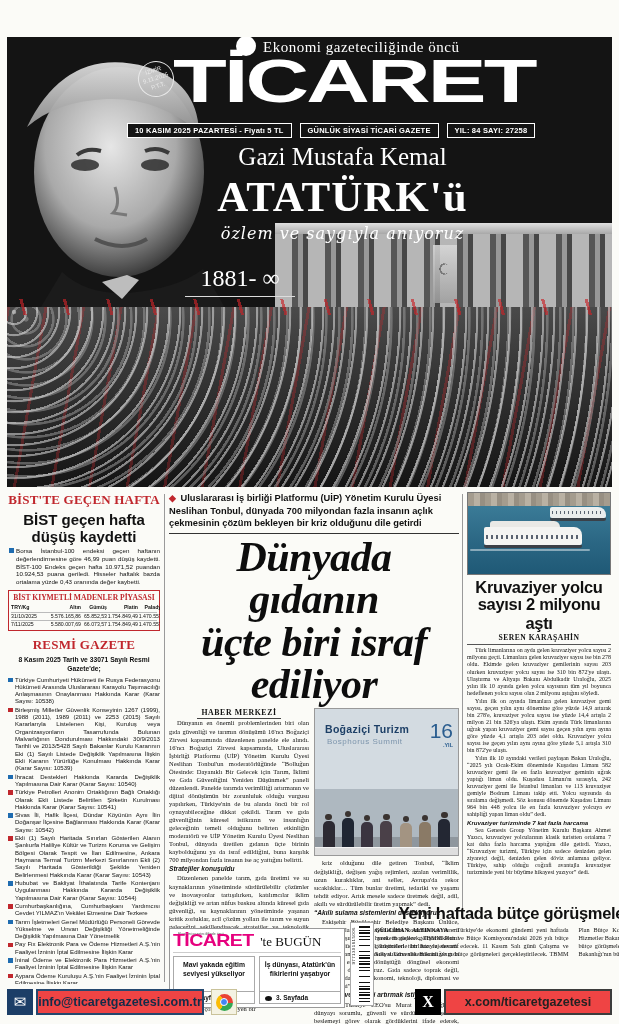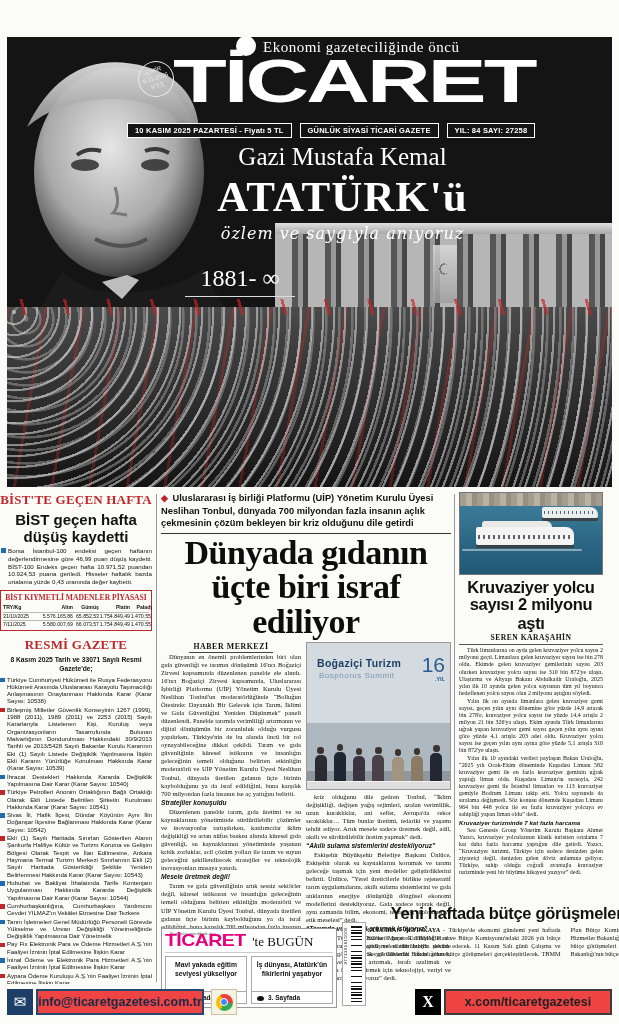--- a/index.html
+++ b/index.html
@@ -34,21 +34,21 @@
     background-color:#262626;
     background-image:
       repeating-radial-gradient(circle at 7px 5px, rgba(225,225,225,.55) 0 1.8px, rgba(40,40,40,0) 2.6px 11px),
       repeating-radial-gradient(circle at 19px 12px, rgba(160,160,160,.5) 0 2.2px, rgba(0,0,0,0) 3px 13px),
       repeating-linear-gradient(100deg, rgba(195,40,45,.33) 0 3px, transparent 3px 37px),
       linear-gradient(#4a4a4a,#141414);}
   .crowd::before{content:"";position:absolute;left:0;top:-8px;width:100%;height:16px;
     background:repeating-linear-gradient(75deg, transparent 0 16px, rgba(200,35,40,.65) 16px 19px, transparent 19px 42px);}
 
   
-  .content{position:absolute;left:0;top:492px;width:603px;height:492px;}
+  .content{position:absolute;left:8px;top:492px;width:603px;height:492px;}
   .content .vr1{position:absolute;left:156px;top:2px;width:1px;height:488px;background:#9a9a9a;}
   .content .vr2{position:absolute;left:454px;top:2px;width:1px;height:420px;background:#9a9a9a;}
 
   
   .colL{position:absolute;left:0;top:0;width:152px;height:492px;overflow:hidden;}
   .redhead{color:#c0272d;font-family:"Liberation Serif",serif;font-weight:bold;font-size:13px;text-align:center;letter-spacing:.2px;}
   .bist-sub{font-weight:bold;font-size:15px;text-align:center;margin:3px 0 2px;}
   .bist-body{font-size:6.2px;line-height:1.25;text-align:justify;position:relative;padding-left:8px;}
   .b-blue{background:#1f6cb0;} .b-red{background:#c0272d;}
   .bist-body .lead-sq{position:absolute;left:1px;top:1px;width:4.5px;height:4.5px;background:#1f6cb0;}
@@ -61,21 +61,21 @@
   .rg-title{margin-top:6px;}
   .rg-sub{font-weight:bold;font-size:6.7px;text-align:center;margin:3px 2px;line-height:1.3;}
   .rg-item{position:relative;padding-left:7px;font-size:6.05px;line-height:1.21;text-align:justify;margin-bottom:1px;}
   .rg-item .blt{position:absolute;left:0;top:1.2px;width:4.5px;height:4.5px;}
 
   
   .colC{position:absolute;left:161px;top:0;width:290px;height:492px;}
   .lead{font-size:9.3px;font-weight:bold;line-height:1.3;text-align:left;}
   .lead .dia{color:#c0272d;font-size:9px;margin-right:2px;}
   .lead-rule{height:1px;background:#333;margin:4px 0 2px;}
-  .headline{font-family:"Liberation Serif",serif;font-weight:bold;font-size:34px;line-height:1.01;text-align:center;letter-spacing:-.5px;color:#0d0d0d;}
+  .headline{font-family:"Liberation Serif",serif;font-weight:bold;font-size:42px;line-height:1.01;text-align:center;letter-spacing:-.5px;color:#0d0d0d;font-style:italic;}
   .art{display:flex;margin-top:3px;}
   .artL{width:140px;margin-right:5px;}
   .artR{width:145px;}
   .byline{display:block;text-align:center;font-family:"Liberation Serif",serif;font-weight:bold;font-size:7.8px;letter-spacing:.6px;margin-bottom:2px;}
   .byline span{border-bottom:1px solid #444;padding:0 4px 1px;}
   .blk{margin:0 0 1px;font-family:"Liberation Serif",serif;font-size:6.5px;line-height:1.24;text-align:justify;}
   .st-p{text-indent:8px;}
   .st-h{font-family:"Liberation Sans",sans-serif;font-weight:bold;font-style:italic;font-size:6.6px;margin:1px 0;}
   
   .panel{position:relative;width:145px;height:148px;margin-bottom:3px;overflow:hidden;

